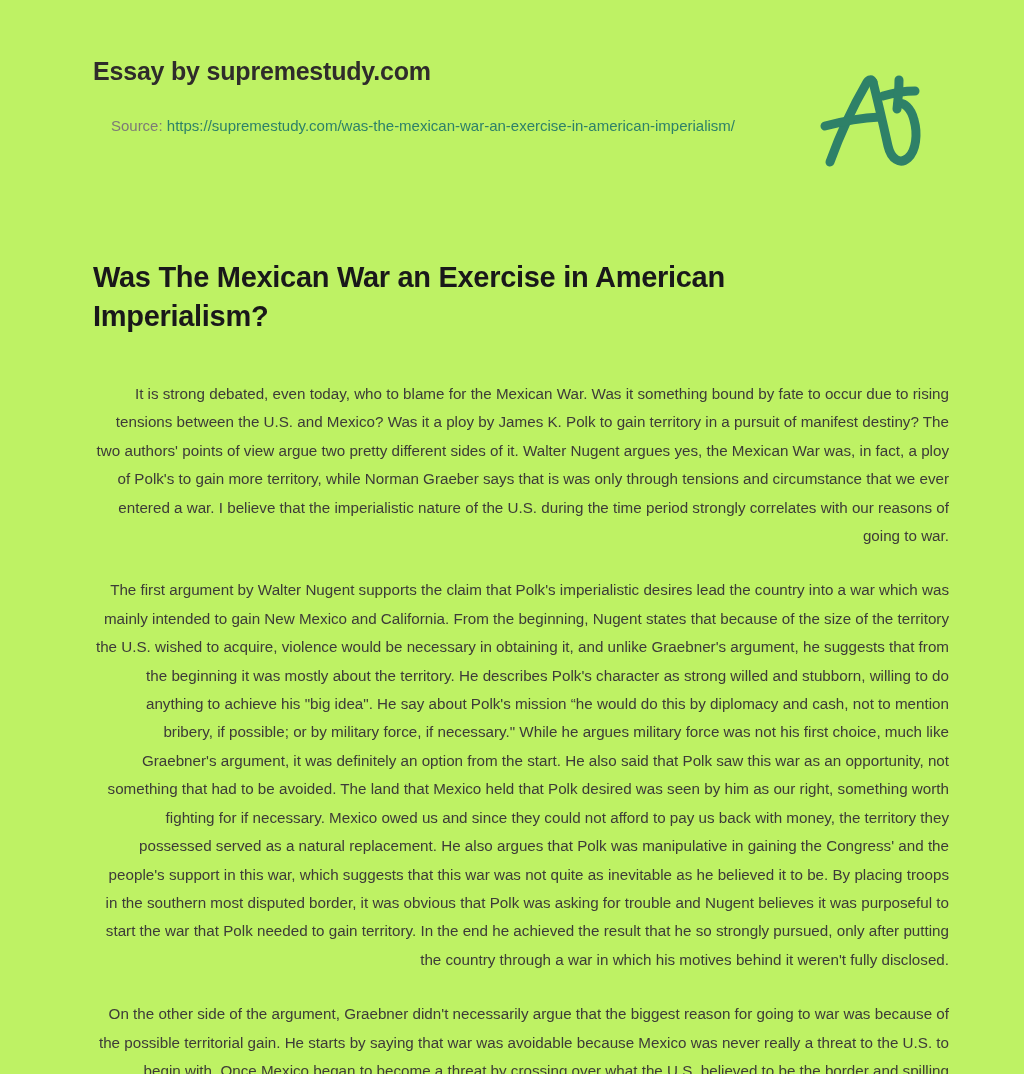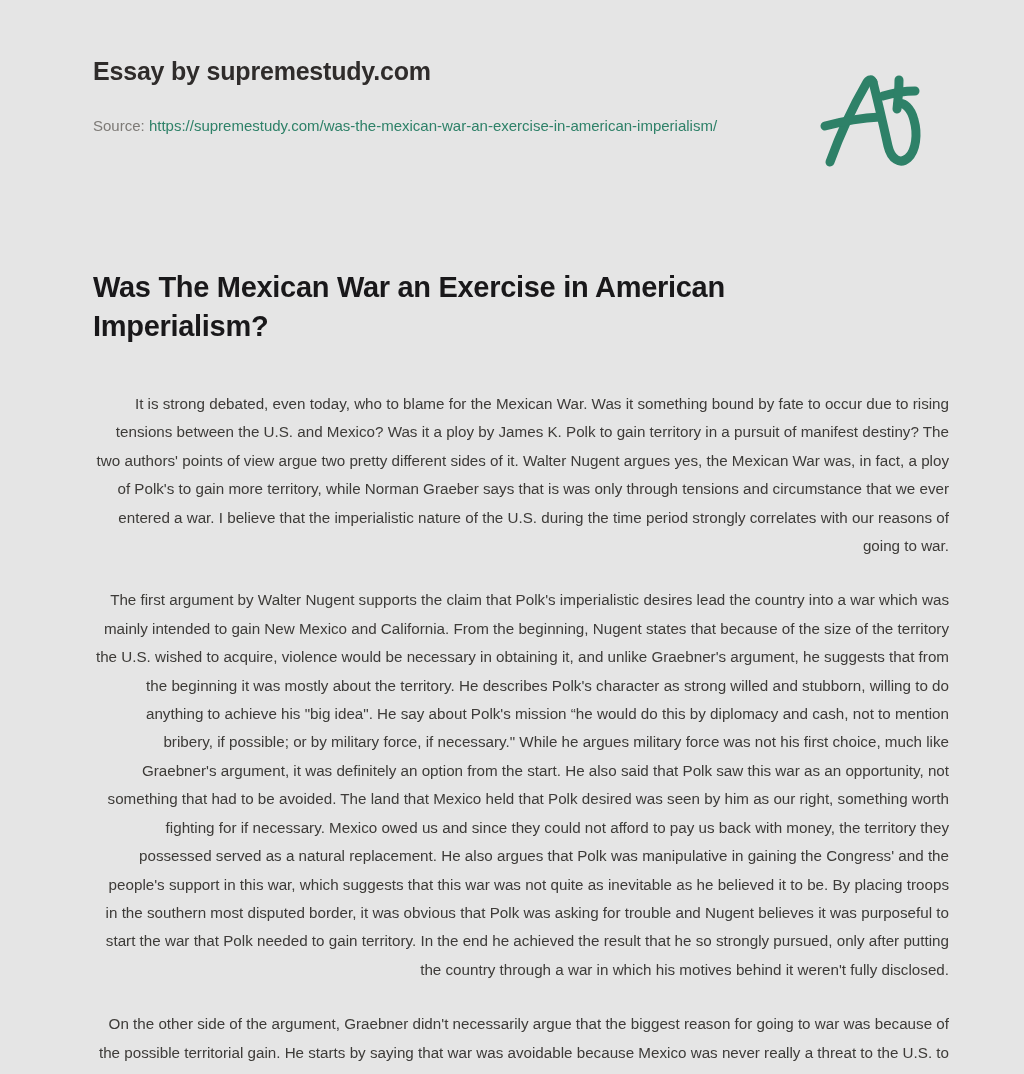--- a/index.html
+++ b/index.html
@@ -12,21 +12,21 @@
     height: 1074px;
     background: #fdf9f3;
     font-family: "Liberation Sans", sans-serif;
     overflow: hidden;
     position: relative;
   }
   .page {
     position: relative;
     width: 1024px;
     height: 1074px;
-    background: #e5e5e5;
+    background: #bef264;
     box-sizing: border-box;
   }
 
   
   .header {
     position: absolute;
     left: 0;
     top: 0;
     width: 1024px;
     height: 200px;
@@ -43,20 +43,21 @@
   }
   .source-line {
     position: absolute;
     left: 93px;
     top: 113px;
     width: 660px;
     font-size: 15px;
     line-height: 26px;
     color: #7d7a76;
     word-break: break-all;
+    text-align: center;
   }
   .source-label {
     color: #7d7a76;
   }
   .source-url {
     color: #2e8168;
     text-decoration: none;
   }
 
   
@@ -79,21 +80,21 @@
     left: 93px;
     top: 252px;
     width: 856px;
   }
   .article-title {
     font-size: 29px;
     line-height: 39px;
     font-weight: 700;
     color: #19181a;
     letter-spacing: -0.3px;
-    margin: 16px 0 0 0;
+    margin: 6px 0 0 0;
     max-width: 690px;
   }
   .body-copy {
     margin-top: 44px;
   }
   .body-copy p {
     margin: 0 0 26px 0;
     font-size: 15.2px;
     line-height: 28.4px;
     color: #3d3b38;

